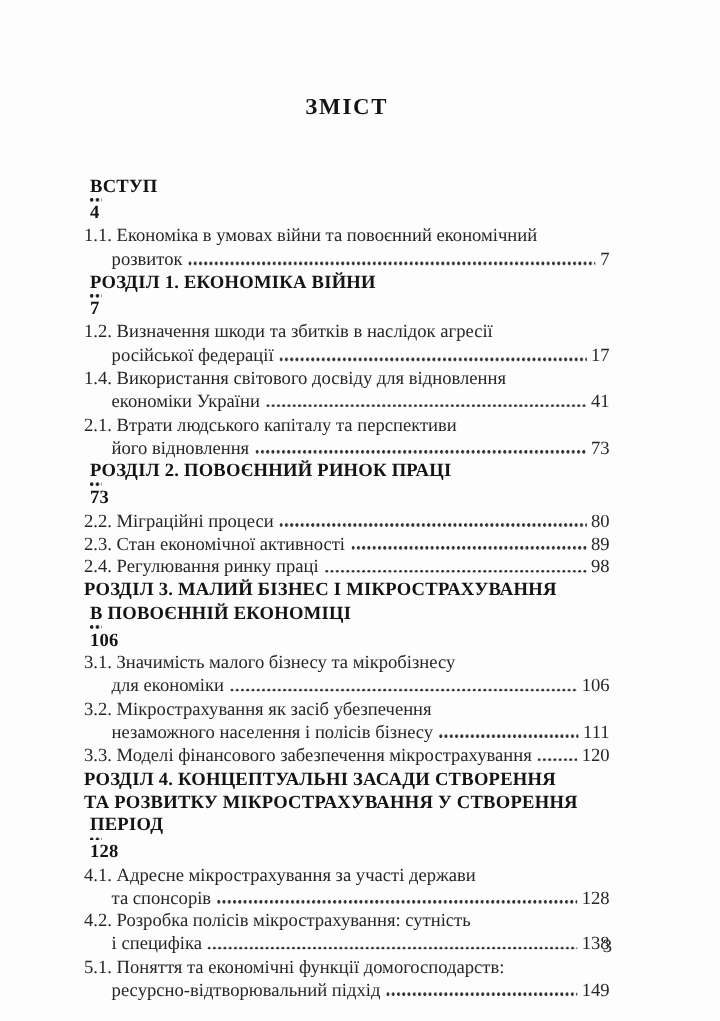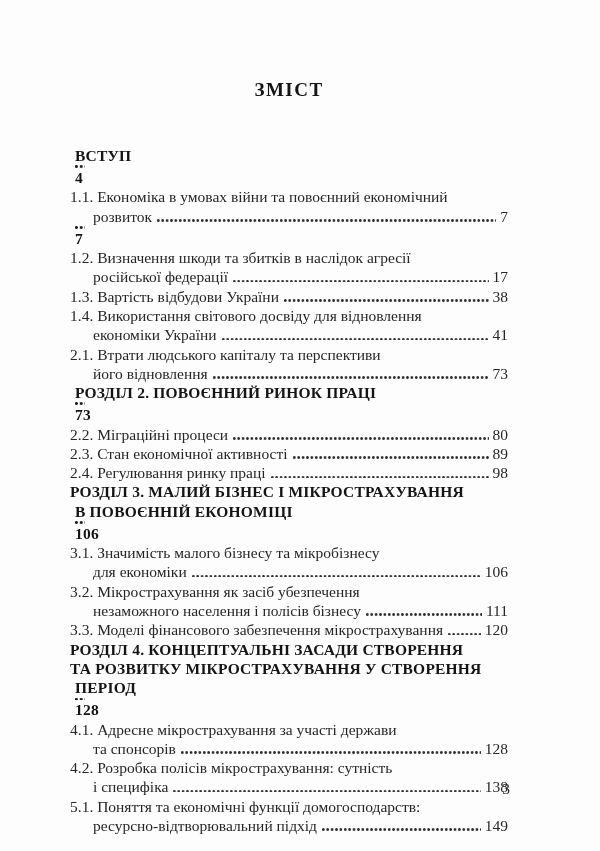--- a/index.html
+++ b/index.html
@@ -68,37 +68,31 @@
       <div class="entry sub">
         <div class="line first">1.1. Економіка в умовах війни та повоєнний економічний</div>
         <div class="line last">
           <span class="t">розвиток</span>
           <span class="leader"></span>
           <span class="pg">7</span>
         </div>
       </div>
       <div class="entry heading">
         <div class="line first last">
+          <span class="t">РОЗДІЛ 1. ЕКОНОМІКА ВІЙНИ</span>
           <span class="leader"></span>
           <span class="pg">7</span>
         </div>
       </div>
       <div class="entry sub">
         <div class="line first">1.2. Визначення шкоди та збитків в наслідок агресії</div>
         <div class="line last">
           <span class="t">російської федерації</span>
           <span class="leader"></span>
           <span class="pg">17</span>
-        </div>
-      </div>
-      <div class="entry sub">
-        <div class="line first last">
-          <span class="t">1.3. Вартість відбудови України</span>
-          <span class="leader"></span>
-          <span class="pg">38</span>
         </div>
       </div>
       <div class="entry sub">
         <div class="line first">1.4. Використання світового досвіду для відновлення</div>
         <div class="line last">
           <span class="t">економіки України</span>
           <span class="leader"></span>
           <span class="pg">41</span>
         </div>
       </div>

